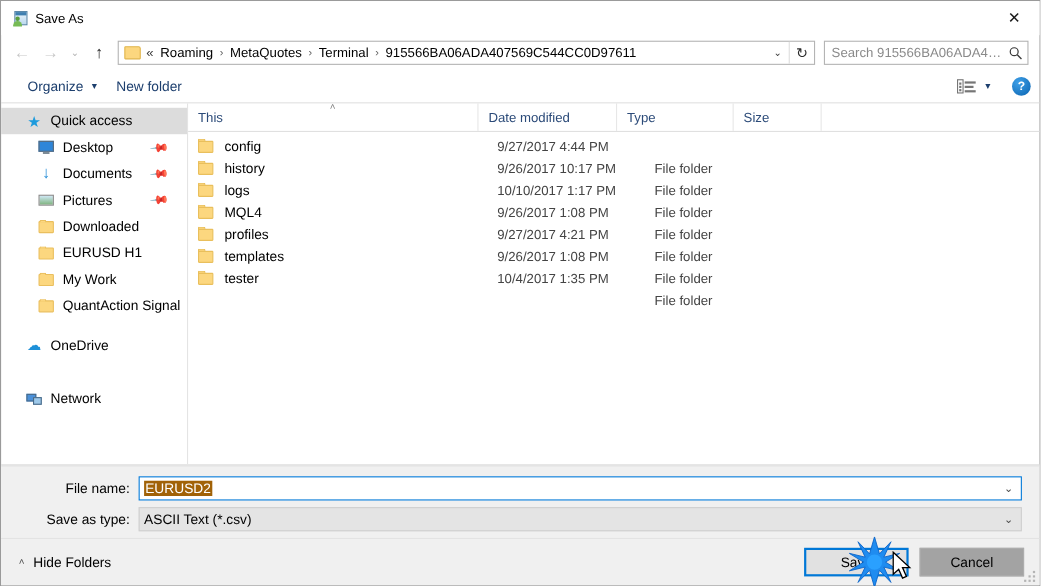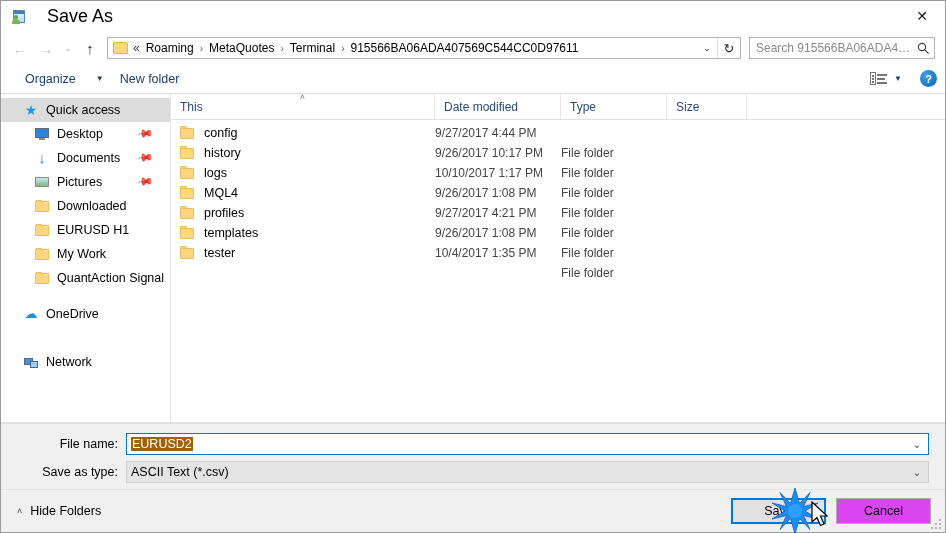--- a/index.html
+++ b/index.html
@@ -56,22 +56,22 @@
     width: 4px; height: 4px; border-radius: 50%;
     background: #5a9e3d;
   }
   .title-icon .person-body {
     position: absolute; left: 1px; top: 10px;
     width: 8px; height: 5px;
     border-radius: 4px 4px 0 0;
     background: #77bb55;
   }
   .title-text {
-    margin-left: 20px;
-    font-size: 18px;
+    margin-left: 5px;
+    font-size: 12px;
     color: #000;
     text-align: center;
   }
   .close-btn {
     position: absolute;
     right: 0; top: 0;
     width: 46px; height: 30px;
     display: flex; align-items: center; justify-content: center;
     font-size: 14px;
     color: #1a1a1a;
@@ -184,21 +184,21 @@
     align-items: center;
     flex: none;
     border-bottom: 1px solid #e0e0e0;
     padding: 0 8px 0 16px;
     box-sizing: border-box;
   }
   .tb-item {
     font-size: 12.5px;
     color: #1d3f6e;
     padding: 3px 8px;
-    display: flex; align-items: center; gap: 20px;
+    display: flex; align-items: center; gap: 6px;
   }
   .tb-caret { font-size: 8px; color: #1d3f6e; }
   .toolbar-right {
     margin-left: auto;
     display: flex; align-items: center; gap: 4px;
   }
   .viewicon {
     width: 18px; height: 14px;
     display: grid;
     grid-template-columns: 6px 10px;
@@ -341,20 +341,21 @@
   .rows {
     flex: 1 1 auto;
     overflow: hidden;
     padding-top: 3px;
   }
   .row {
     height: 20px;
     display: flex;
     align-items: center;
     font-size: 12.5px;
+    gap: 17px;
   }
   .cell {
     display: flex;
     align-items: center;
     box-sizing: border-box;
     white-space: nowrap;
     overflow: hidden;
   }
   .cell.name { width: 264px; padding-left: 9px; color: #000; }
   .cell.date { width: 126px; color: #444; font-size: 12px; }
@@ -466,21 +467,21 @@
   .btns {
     margin-left: auto;
     display: flex;
     gap: 10px;
     align-items: center;
   }
   .btn {
     width: 95px; height: 26px;
     display: flex; align-items: center; justify-content: center;
     font-size: 12.5px;
-    background: #d946ef;
+    background: #a3a3a3;
     border: 1px solid #adadad;
     box-sizing: border-box;
     color: #000;
   }
   .btn.primary {
     border: 2px solid #0078d7;
     background: #e1e1e1;
   }
   .grip {
     position: absolute;

